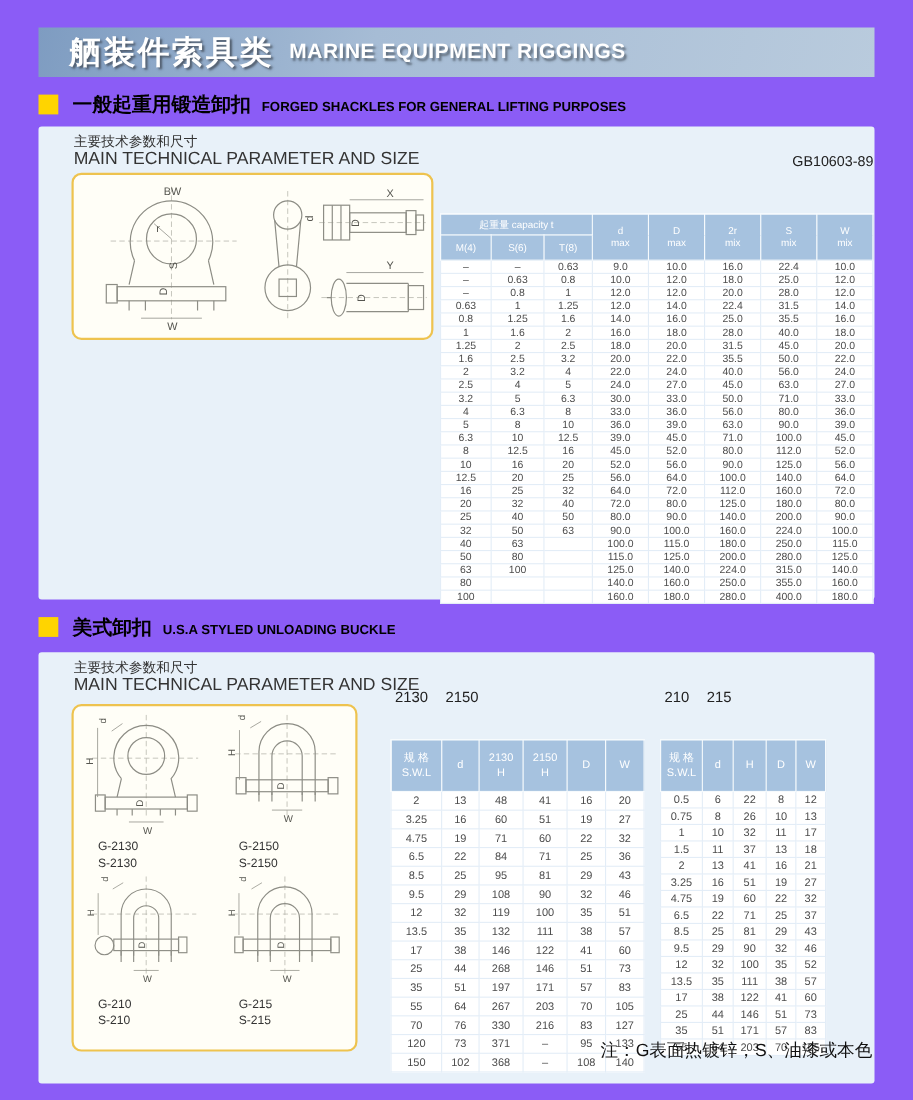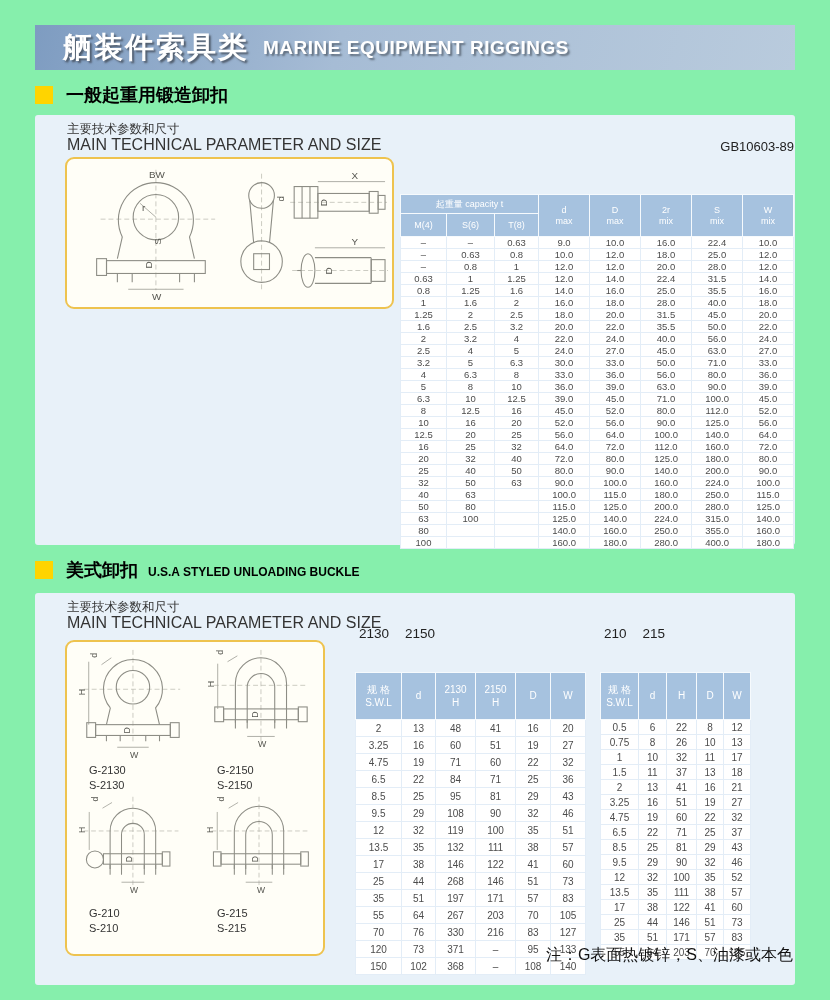--- a/index.html
+++ b/index.html
@@ -1,16 +1,16 @@
 <!DOCTYPE html>
 <html><head>
 <meta charset="utf-8">
 <style>
   html,body{margin:0;padding:0;background:#fff;}
-  .page{position:relative;width:830px;height:1000px;background:#86efac;overflow:hidden;
+  .page{position:relative;width:830px;height:1000px;background:#8b5cf6;overflow:hidden;
         font-family:"Liberation Sans","DejaVu Sans",sans-serif;}
 
   
   .band{position:absolute;left:35px;top:25px;width:760px;height:45px;display:flex;align-items:center;
         background:linear-gradient(105deg,#7e9cc1 0%,#a6bcd5 40%,#b9cbdd 100%);}
   .band .zh{margin-left:28px;font-size:29px;font-weight:bold;color:#fff;letter-spacing:2px;
             text-shadow:2px 2px 2px rgba(68,78,90,.85);}
   .band .en{margin-left:14px;font-size:19px;font-weight:bold;color:#fff;letter-spacing:.5px;
             text-shadow:2px 2px 2px rgba(68,78,90,.7);}
 
@@ -75,20 +75,21 @@
 <div class="page">
 
   <div class="band">
     <span class="zh">舾装件索具类</span>
     <span class="en">MARINE EQUIPMENT RIGGINGS</span>
   </div>
 
   <div class="sec-head" id="sec1-head">
     <span class="bullet"></span>
     <span class="sec-zh">一般起重用锻造卸扣</span>
+    <span class="sec-en">FORGED SHACKLES FOR GENERAL LIFTING PURPOSES</span>
   </div>
 
   <div class="panel" id="panel1">
     <div class="param">
       <div class="p-zh">主要技术参数和尺寸</div>
       <div class="p-en">MAIN TECHNICAL PARAMETER AND SIZE</div>
     </div>
     <div class="gb">GB10603-89</div>
 
     <div class="dbox" id="dbox1">

